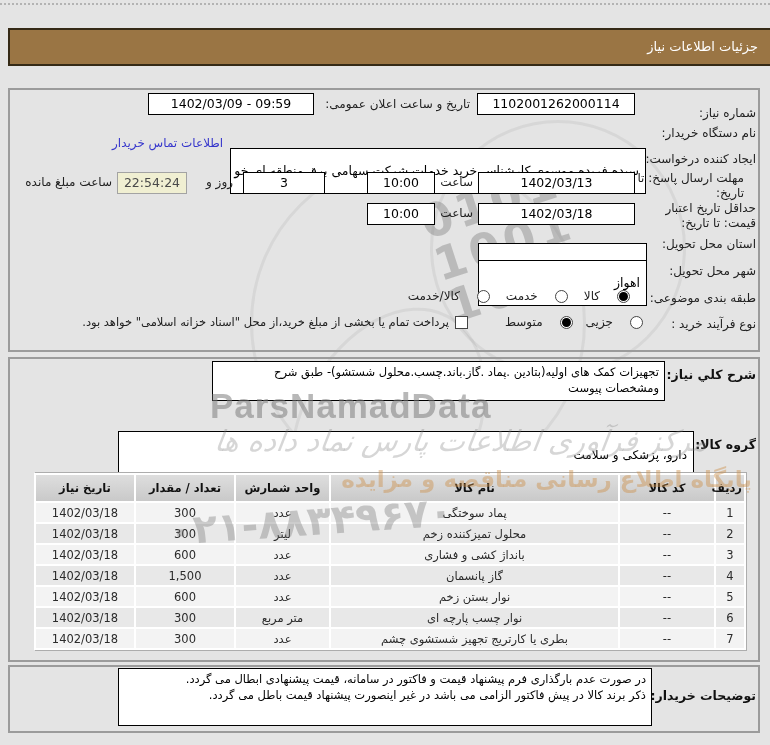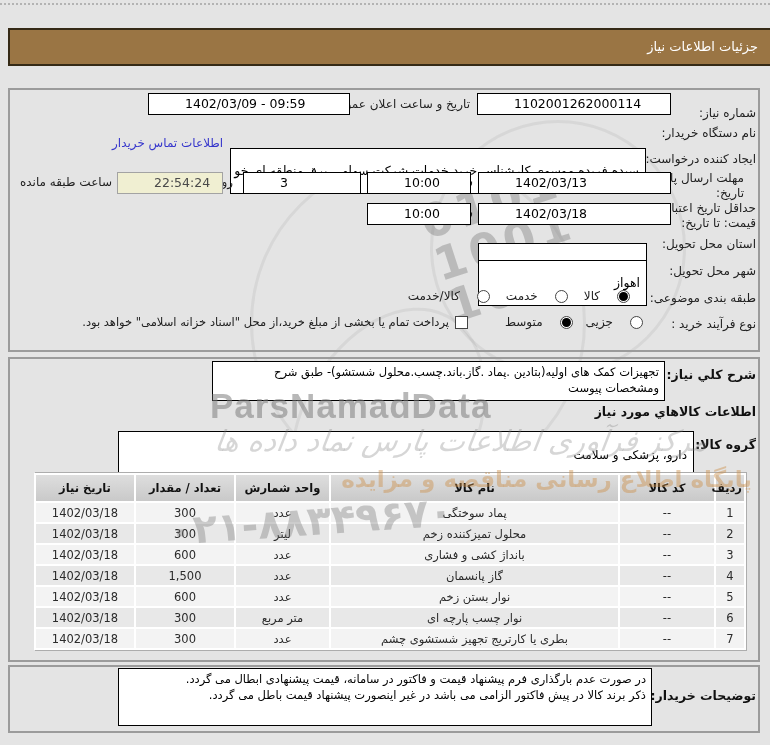--- a/index.html
+++ b/index.html
@@ -47,22 +47,23 @@
     white-space:nowrap;
   }
   .lbl.wrap{white-space:normal;width:108px;line-height:15px;}
   .lbl.bold{font-weight:bold;color:#111;font-size:12.5px;}
   .inp{
     position:absolute;
     background:#fff;
     border:1px solid #000;
     font-size:12.5px;color:#000;
     height:20px;line-height:20px;
+    text-align:center;
     z-index:3;
-    overflow:hidden;white-space:nowrap;padding-left:36px;
+    overflow:hidden;white-space:nowrap;
   }
   .inp.rtl-text{text-align:right;padding:12px 6px;}
   .inp.ltr{direction:ltr;unicode-bidi:embed;}
   .inp.remaining{
     background:#f0efd2;border:1px solid #a3a3a3;color:#4a4a4a;
   }
   .link{
     position:absolute;
     color:#3636cc;font-size:12px;
     z-index:3;white-space:nowrap;cursor:pointer;
@@ -182,21 +183,21 @@
   <div class="inp rtl-text" style="left:230px;top:148px;width:402px;">سیده فریده موسوی کارشناس خرید خدمات شرکت سهامی برق منطقه ای خو</div>
   <span class="link" style="left:112px;top:136px;">اطلاعات تماس خریدار</span>
 
   <span class="lbl wrap" style="right:26px;top:171px;">مهلت ارسال پاسخ: تا تاریخ:</span>
   <div class="inp ltr" style="left:478px;top:172px;width:155px;">1402/03/13</div>
   <span class="lbl" style="right:297px;top:175px;">ساعت</span>
   <div class="inp ltr" style="left:367px;top:172px;width:66px;">10:00</div>
   <div class="inp ltr" style="left:243px;top:172px;width:80px;">3</div>
   <span class="lbl" style="right:537px;top:175px;">روز و</span>
   <div class="inp ltr remaining" style="left:117px;top:172px;width:68px;">22:54:24</div>
-  <span class="lbl" style="right:658px;top:175px;">ساعت طبقه مانده</span>
+  <span class="lbl" style="right:658px;top:175px;">ساعت مبلغ مانده</span>
 
   <span class="lbl wrap" style="right:14px;top:201px;">حداقل تاریخ اعتبار قیمت: تا تاریخ:</span>
   <div class="inp ltr" style="left:478px;top:203px;width:155px;">1402/03/18</div>
   <span class="lbl" style="right:297px;top:206px;">ساعت</span>
   <div class="inp ltr" style="left:367px;top:203px;width:66px;">10:00</div>
 
   <span class="lbl" style="right:14px;top:237px;">استان محل تحویل:</span>
   <div class="inp rtl-text" style="left:478px;top:227px;width:155px;margin-top:16px;">خوزستان</div>
 
   <span class="lbl" style="right:14px;top:264px;">شهر محل تحویل:</span>
@@ -232,21 +233,20 @@
   <div class="check-group" style="right:302px;top:315px;">
     <span class="checkbox"></span>
     <span class="txt">پرداخت تمام یا بخشی از مبلغ خرید،از محل "اسناد خزانه اسلامی" خواهد بود.</span>
   </div>
 
   <div class="panel" id="panel-goods"></div>
 
   <span class="lbl bold" style="right:14px;top:367px;padding-left:10px;">شرح کلي نیاز:</span>
   <div class="box" style="left:212px;top:361px;width:441px;height:34px;">تجهیزات کمک های اولیه(بتادین .پماد .گاز.باند.چسب.محلول شستشو)- طبق شرح ومشخصات پیوست</div>
 
-  <span class="lbl bold" style="right:14px;top:404px;">اطلاعات کالاهاي مورد نیاز</span>
 
   <span class="lbl bold" style="right:14px;top:437px;">گروه کالا:</span>
   <div class="inp rtl-text" style="left:118px;top:431px;width:562px;height:22px;line-height:22px;font-size:12px;">دارو، پزشکی و سلامت</div>
 
   <div class="tbl-wrap">
     <table class="goods">
       <colgroup>
         <col style="width:30px">
           <col style="width:96px">
           <col style="width:289px">

